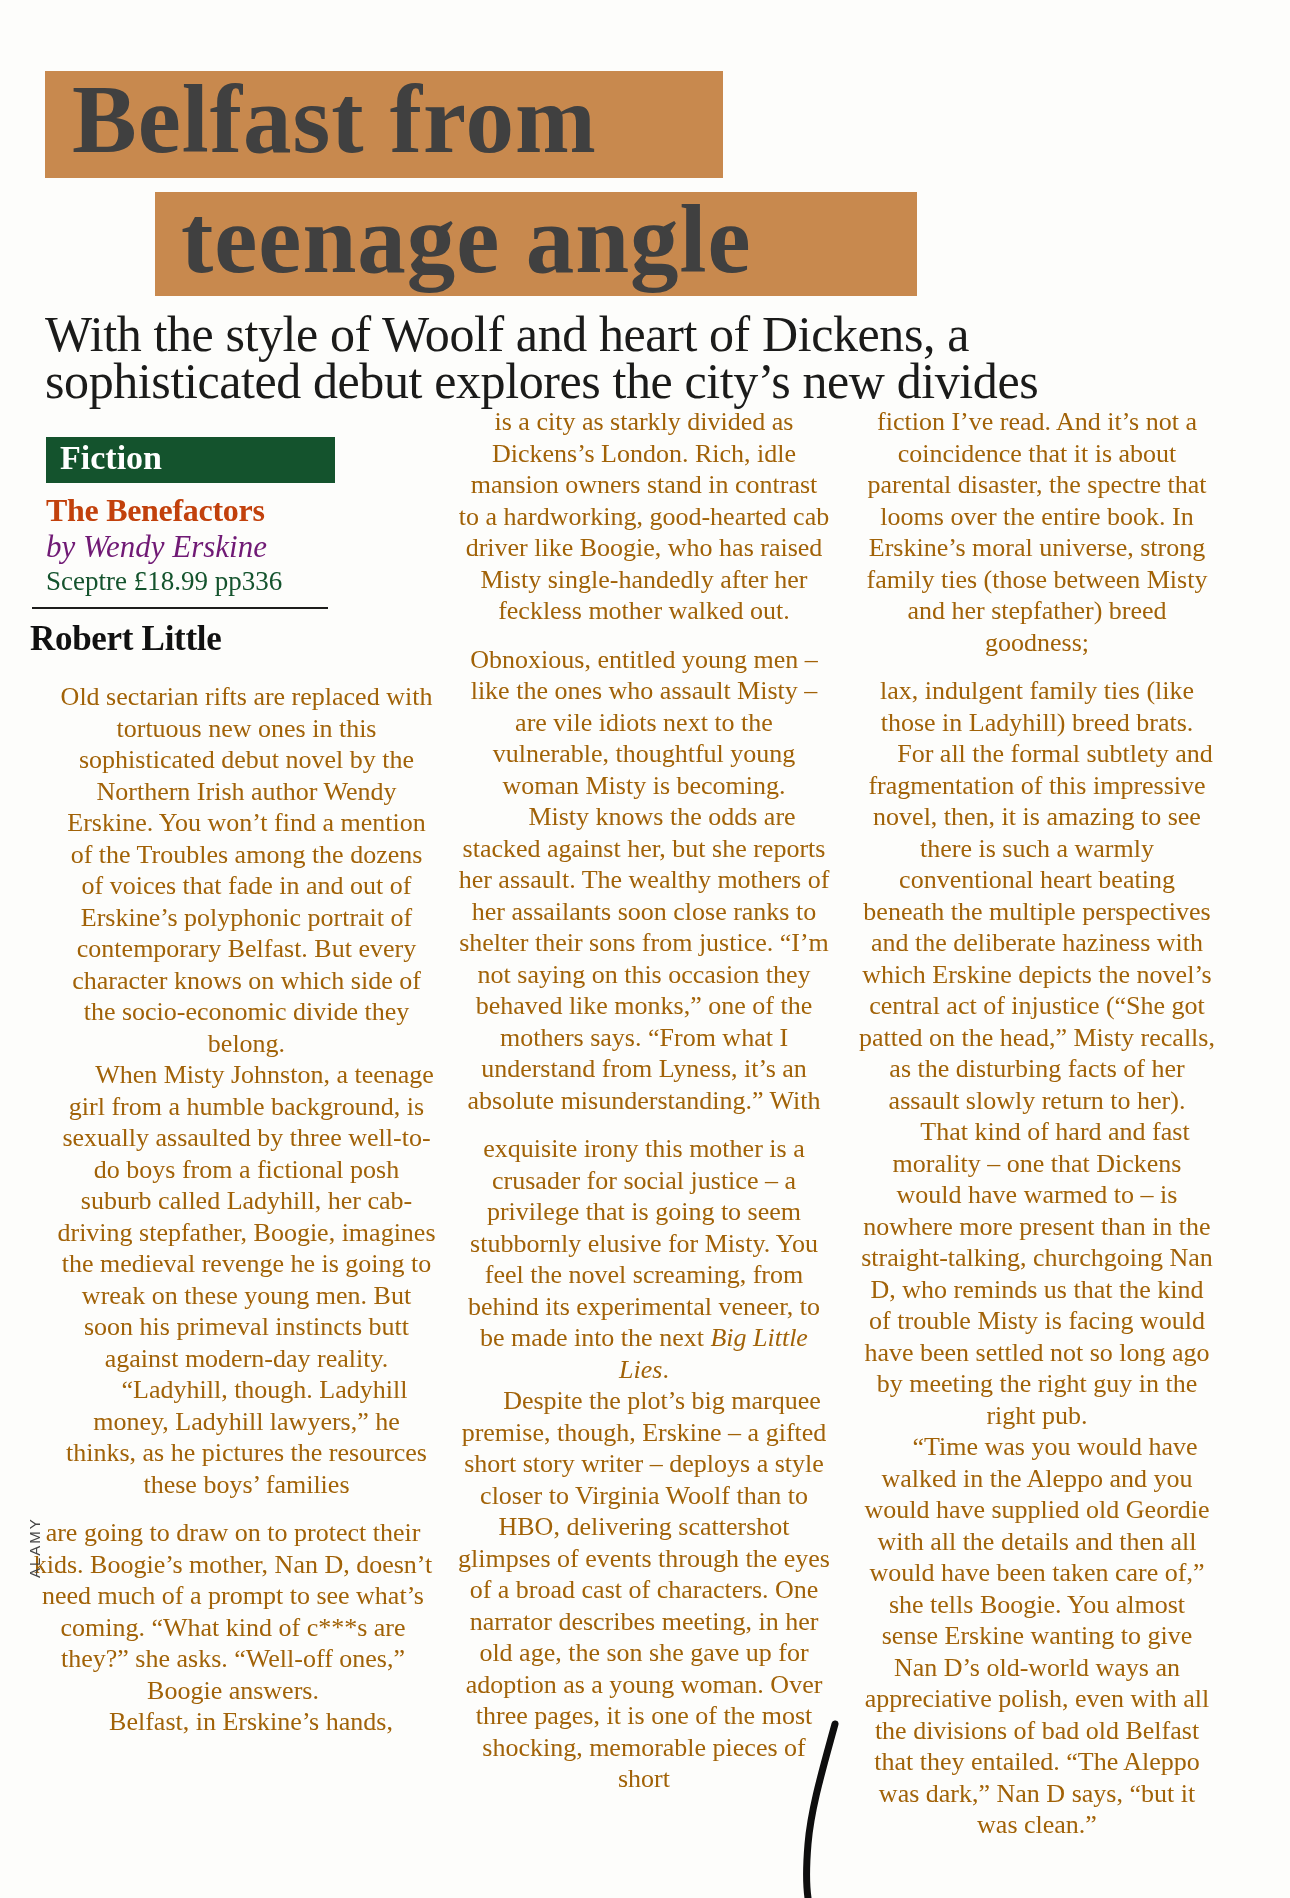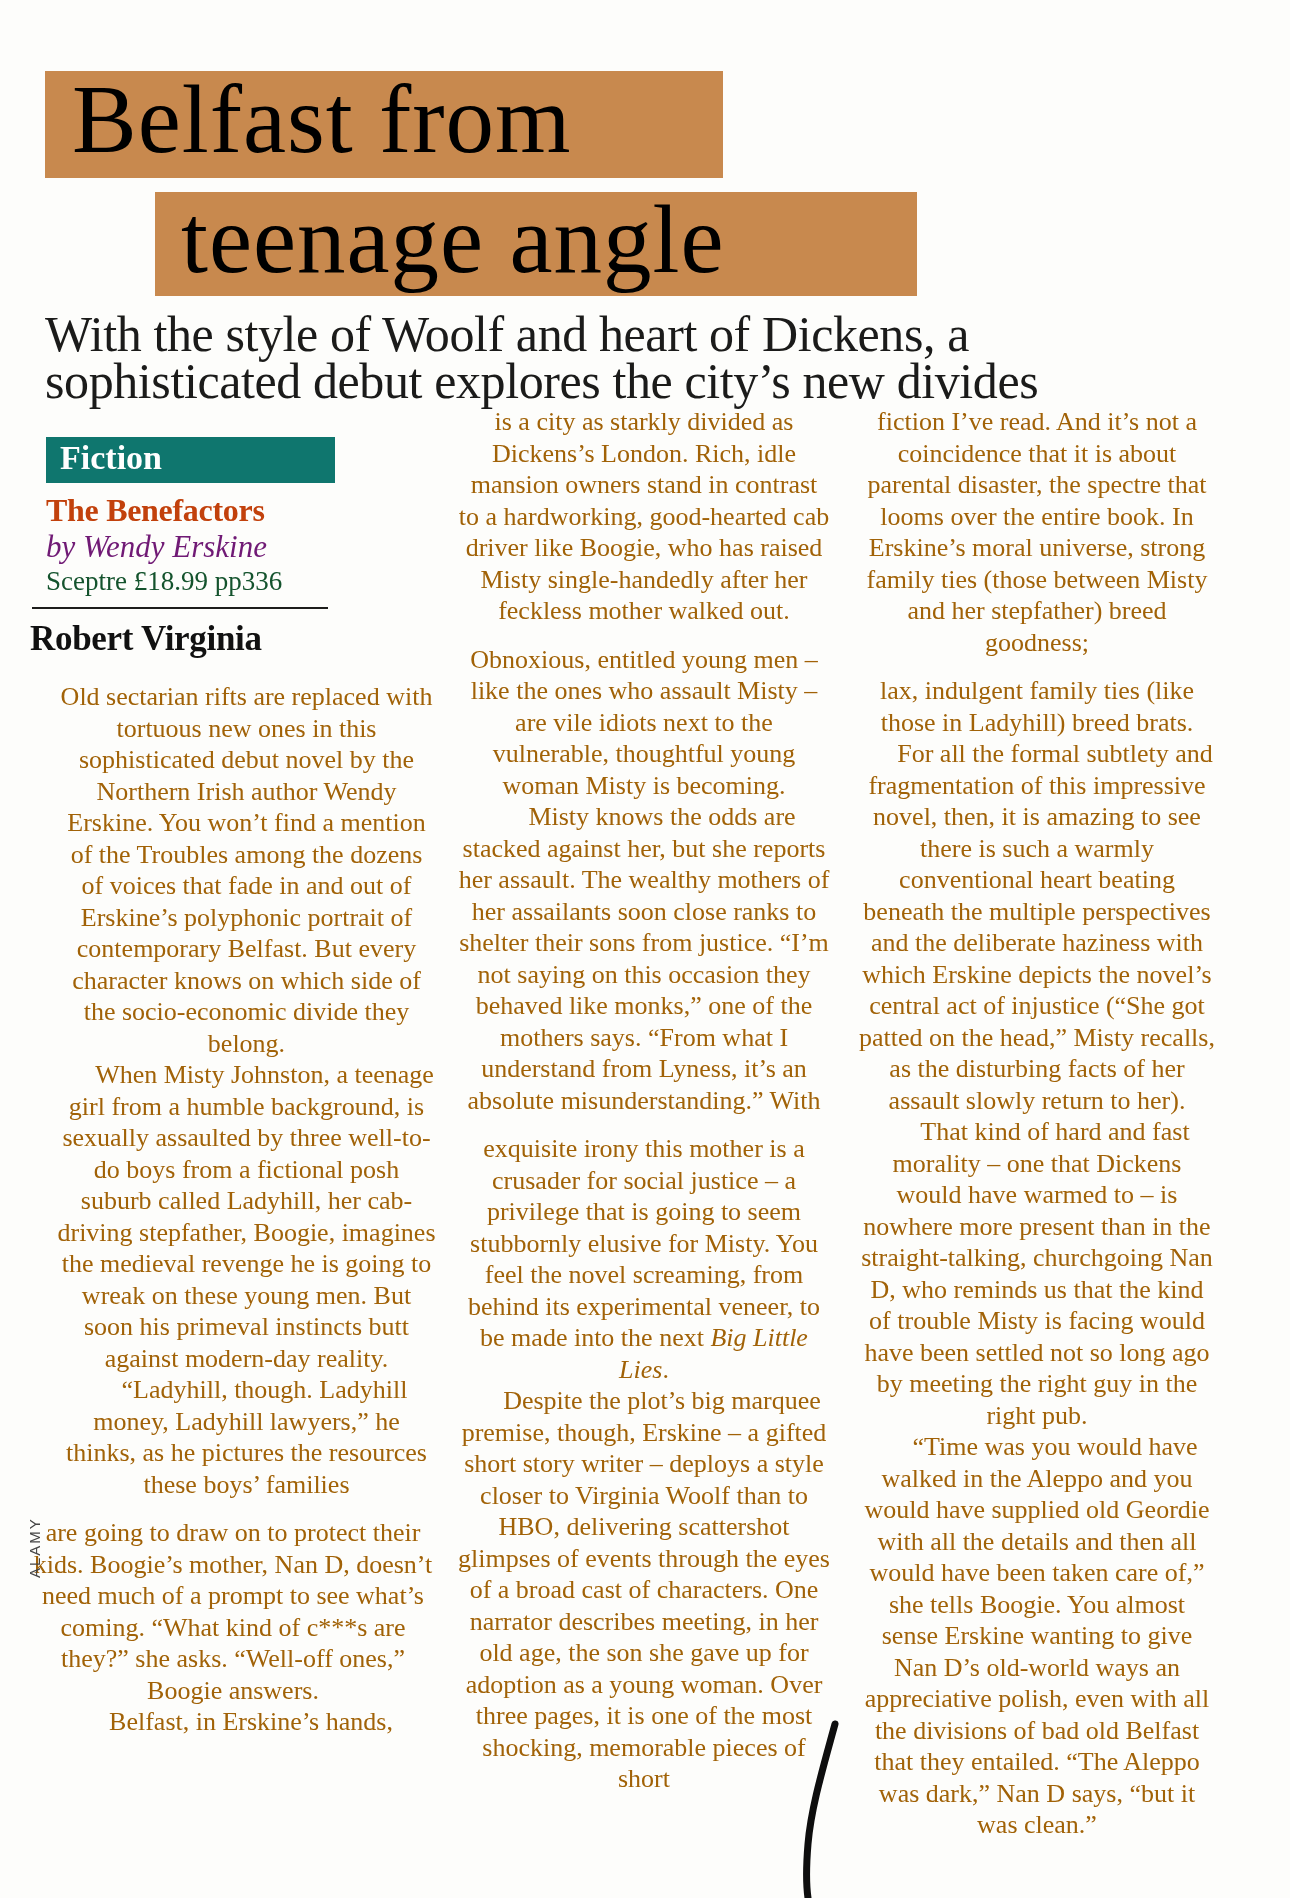--- a/index.html
+++ b/index.html
@@ -6,36 +6,36 @@
   body{
     width:1290px;height:1898px;position:relative;overflow:hidden;
     background:#fdfdfb;
     font-family:"Liberation Serif", serif;
     -webkit-font-smoothing:antialiased;
   }
   .hl-block{
     position:absolute;background:#c8894e;display:flex;align-items:center;
   }
   .hl-text{
-    color:#000000;font-weight:normal;font-size:97px;letter-spacing:1px;
+    color:#404040;font-weight:bold;font-size:97px;letter-spacing:1px;
     position:relative;top:-5px;white-space:nowrap;
   }
   #hl1{left:45px;top:71px;width:678px;height:107px;}
   #hl1 .hl-text{padding-left:27px;}
   #hl2{left:155px;top:192px;width:762px;height:104px;}
   #hl2 .hl-text{padding-left:26px;}
 
   .standfirst{
     position:absolute;left:45px;top:311px;width:1160px;
     font-size:50px;line-height:47px;color:#1b1b1a;letter-spacing:-0.4px;
   }
 
   .kicker{
     position:absolute;left:46px;top:437px;width:289px;height:46px;
-    background:#0f766e;display:flex;align-items:center;
+    background:#14532d;display:flex;align-items:center;
   }
   .kicker-text{
     color:#ffffff;font-weight:bold;font-size:34px;padding-left:14px;
     position:relative;top:-2px;
   }
   .book-title{
     position:absolute;left:46px;top:492px;
     font-size:32px;font-weight:bold;color:#c2410c;letter-spacing:-0.3px;
   }
   .book-author{
@@ -96,21 +96,21 @@
 
 <div class="kicker">
   <span class="kicker-text">Fiction</span>
 </div>
 
 <div class="book-title">The Benefactors</div>
 <div class="book-author">by Wendy Erskine</div>
 <div class="book-publisher">Sceptre £18.99 pp336</div>
 
 <div class="rule"></div>
-<div class="reviewer">Robert Virginia</div>
+<div class="reviewer">Robert Little</div>
 
 <div class="col" id="col1">
     <p class="inset"><span>Old sectarian rifts are replaced with tortuous new ones in this sophisticated debut novel by the Northern Irish author Wendy Erskine. You won’t find a mention of the Troubles among the dozens of voices that fade in and out of Erskine’s polyphonic portrait of contemporary Belfast. But every character knows on which side of the socio-economic divide they belong.</span></p>
     <p class="indent inset"><span>When Misty Johnston, a teenage girl from a humble background, is sexually assaulted by three well-to-do boys from a fictional posh suburb called Ladyhill, her cab-driving stepfather, Boogie, imagines the medieval revenge he is going to wreak on these young men. But soon his primeval instincts butt against modern-day reality.</span></p>
     <p class="indent inset"><span>“Ladyhill, though. Ladyhill money, Ladyhill lawyers,” he thinks, as he pictures the resources these boys’ families</span></p>
     <p class="gap"><span>are going to draw on to protect their kids. Boogie’s mother, Nan D, doesn’t need much of a prompt to see what’s coming. “What kind of c***s are they?” she asks. “Well-off ones,” Boogie answers.</span></p>
     <p class="indent"><span>Belfast, in Erskine’s hands,</span></p>
   </div>
 <div class="col" id="col2">
     <p><span>is a city as starkly divided as Dickens’s London. Rich, idle mansion owners stand in contrast to a hardworking, good-hearted cab driver like Boogie, who has raised Misty single-handedly after her feckless mother walked out.</span></p>

